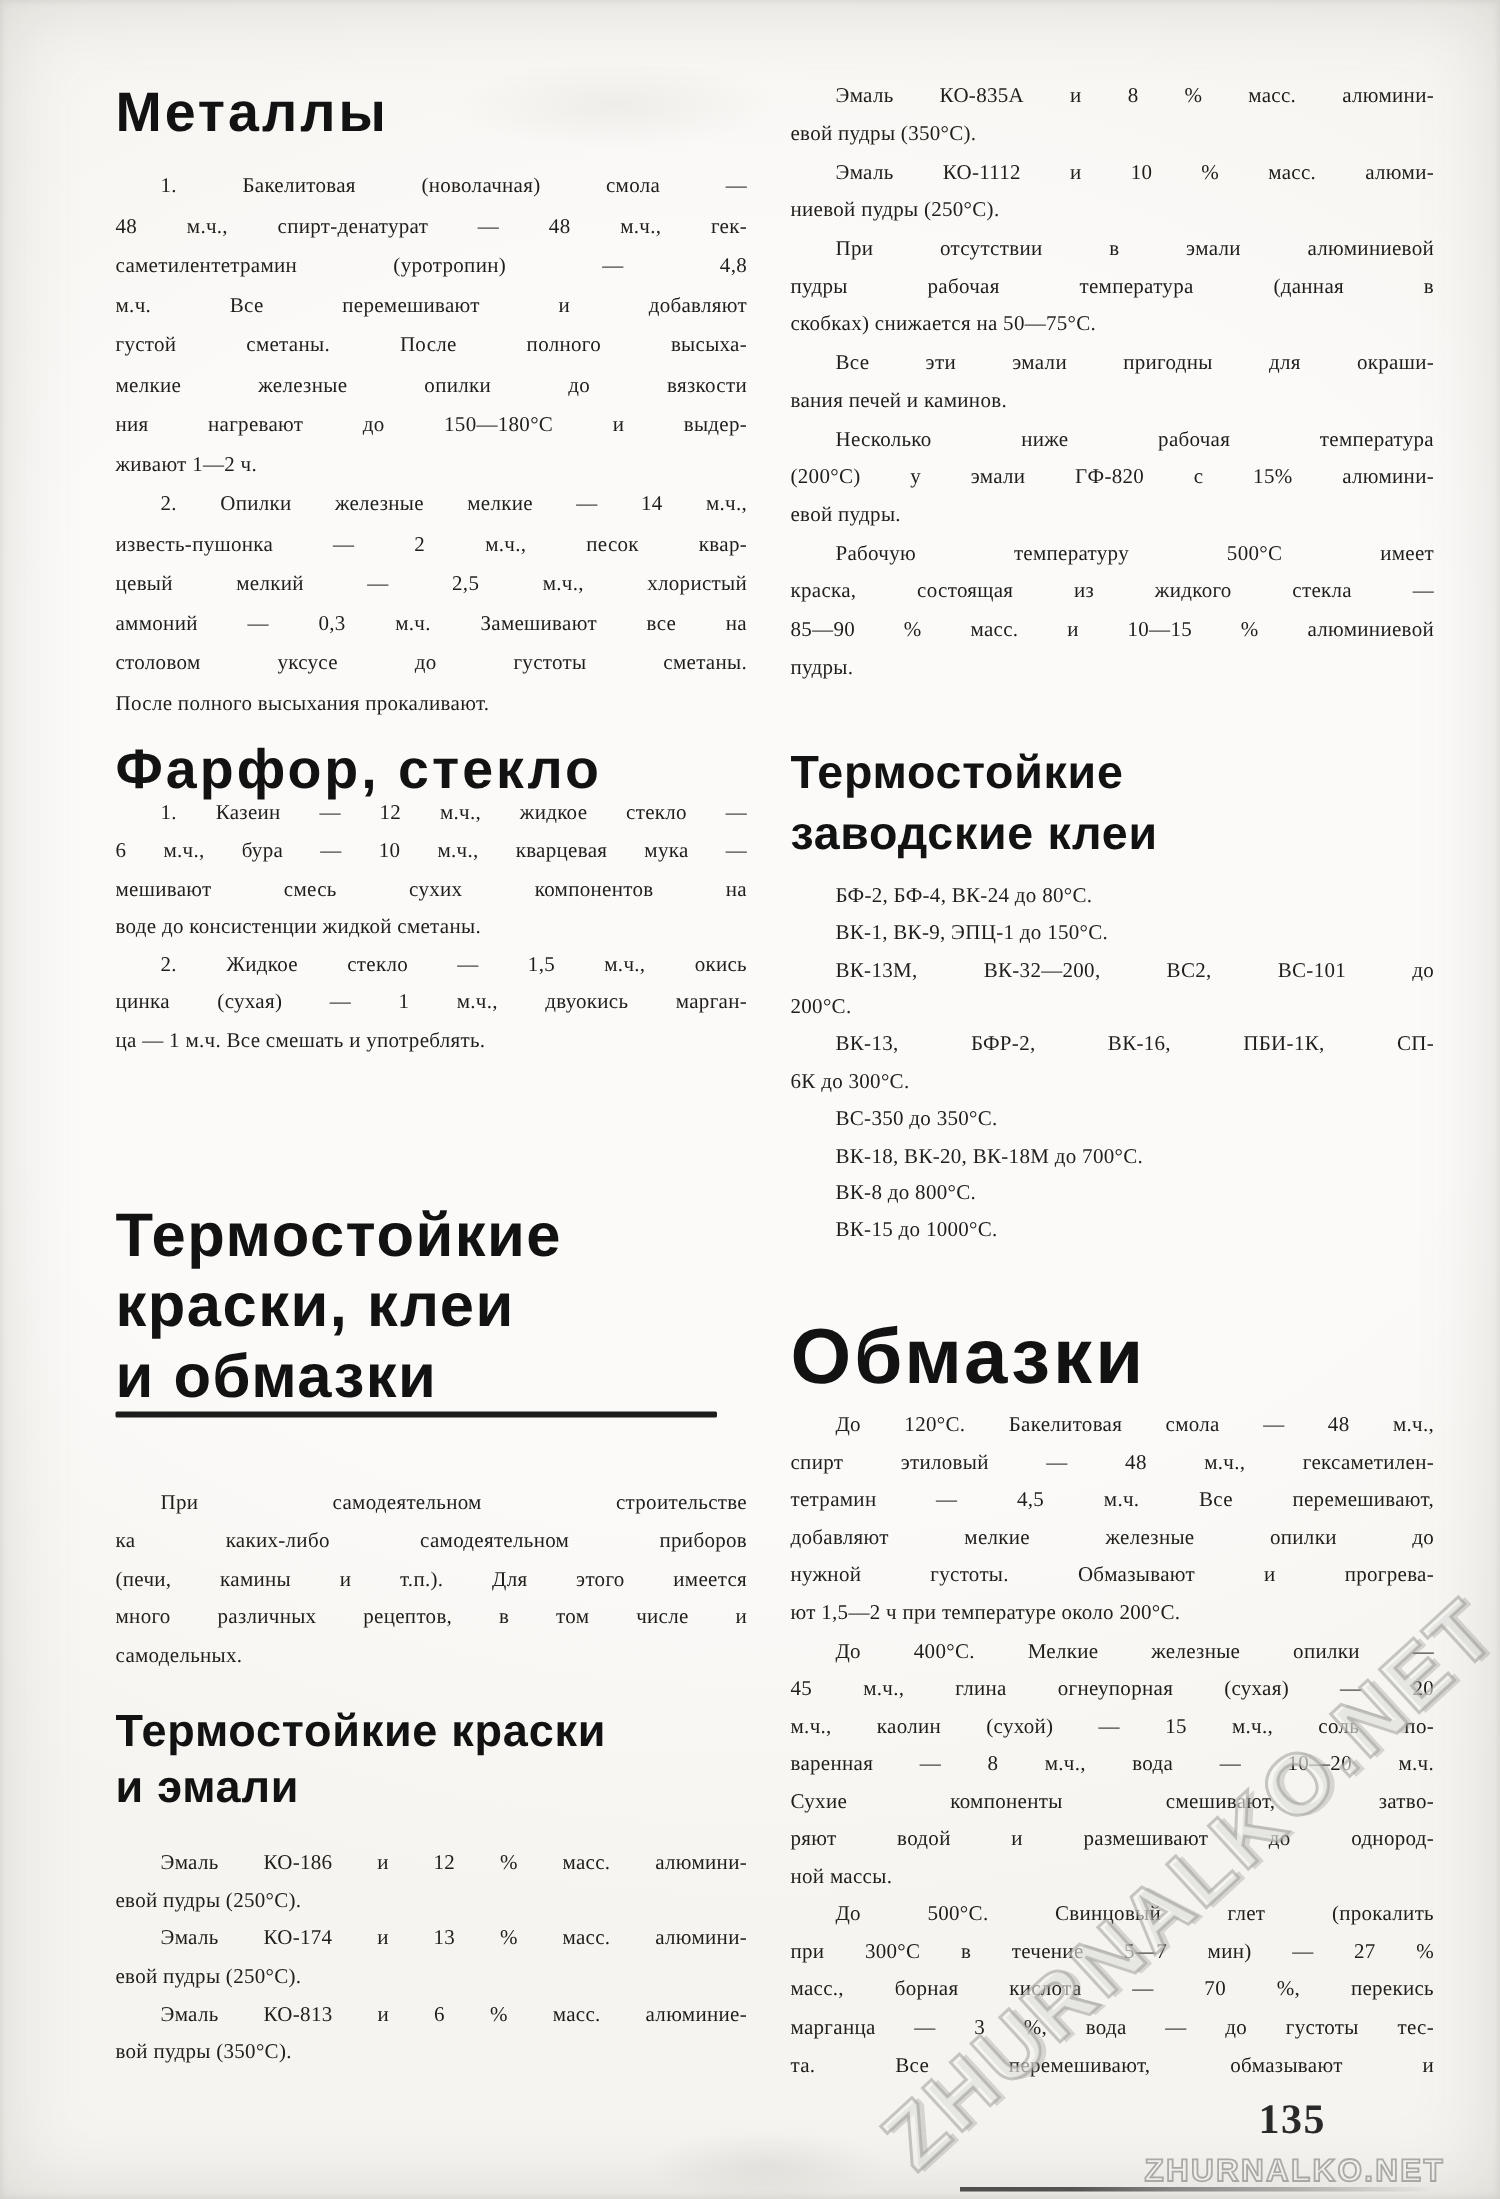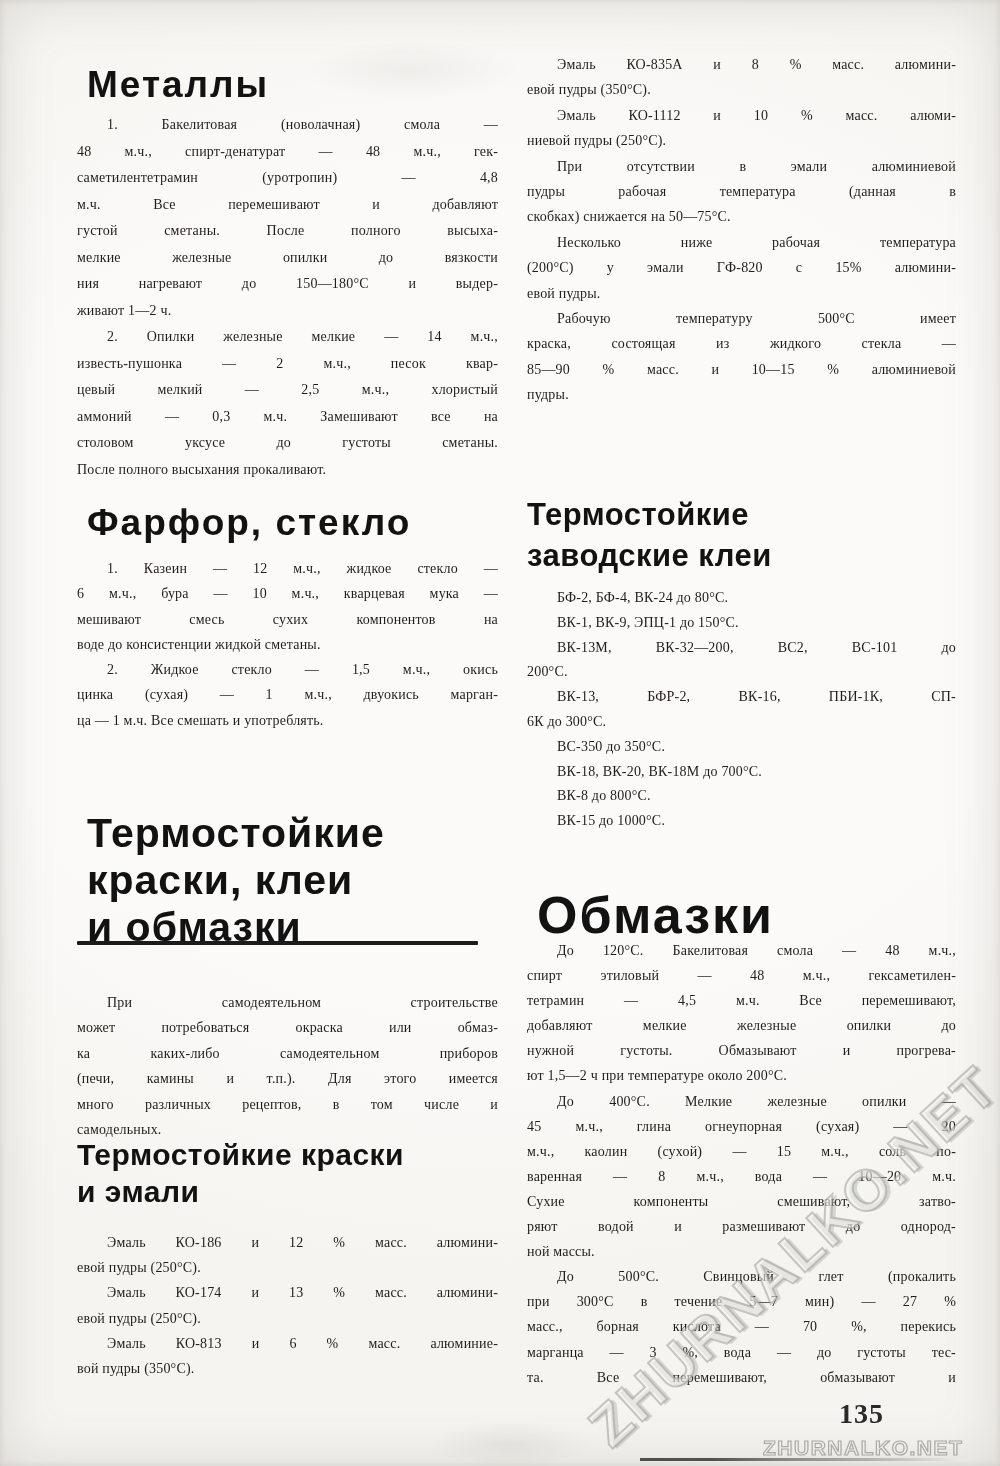--- a/index.html
+++ b/index.html
@@ -10,21 +10,21 @@
   }
   .page{position:absolute;inset:0;background:
     radial-gradient(ellipse 900px 700px at 50% 40%, #fbfaf8 60%, #f5f4f0 100%);
   }
   .page::after{content:"";position:absolute;inset:0;pointer-events:none;
     box-shadow:inset 0 0 55px rgba(110,105,95,.20), inset 0 0 6px rgba(120,115,105,.18);}
   .col{position:absolute;top:0;height:1466px;}
   #col-left{left:77px;width:421px;}
   #col-right{left:527px;width:429px;}
   .abs{position:absolute;left:0;right:0;}
-  .h1{margin:10px;font-family:"Liberation Sans","DejaVu Sans",sans-serif;
+  .h1{margin:0;font-family:"Liberation Sans","DejaVu Sans",sans-serif;
     font-weight:700;color:#121212;font-size:37px;letter-spacing:2px;line-height:1.05;}
   .h1.big{font-size:41px;letter-spacing:1px;}
   .h2{margin:0;font-family:"Liberation Sans","DejaVu Sans",sans-serif;
     font-weight:700;color:#121212;font-size:30px;letter-spacing:.5px;}
   .hln{line-height:var(--hlh,40px);}
   .body{font-size:14px;color:#201d1a;letter-spacing:.2px;}
   .body .para{margin:0;}
   .body .ln{line-height:var(--lh,25.3px);white-space:normal;}
   .body .ln.just{text-align:justify;text-align-last:justify;}
   .body .ln.ind{text-indent:30px;}
@@ -71,21 +71,21 @@
           <div class="ln just ind">2. Опилки железные мелкие — 14 м.ч.,</div>
           <div class="ln just">известь-пушонка — 2 м.ч., песок квар-</div>
           <div class="ln just">цевый мелкий — 2,5 м.ч., хлористый</div>
           <div class="ln just">аммоний — 0,3 м.ч. Замешивают все на</div>
           <div class="ln just">столовом уксусе до густоты сметаны.</div>
           <div class="ln">После полного высыхания прокаливают.</div>
         </div>
       </div>
 
     <h1 class="h1 abs" style="top:494px">Фарфор, стекло</h1>
-    <div class="body abs" style="top:556px;--lh:25.3px">
+    <div class="body abs" style="top:530px;--lh:25.3px">
         <div class="para">
           <div class="ln just ind">1. Казеин — 12 м.ч., жидкое стекло —</div>
           <div class="ln just">6 м.ч., бура — 10 м.ч., кварцевая мука —</div>
           <div class="ln just">мешивают смесь сухих компонентов на</div>
           <div class="ln">воде до консистенции жидкой сметаны.</div>
         </div>
         <div class="para">
           <div class="ln just ind">2. Жидкое стекло — 1,5 м.ч., окись</div>
           <div class="ln just">цинка (сухая) — 1 м.ч., двуокись марган-</div>
           <div class="ln">ца — 1 м.ч. Все смешать и употреблять.</div>
@@ -95,21 +95,20 @@
     <div class="h1 big abs" style="top:800px;--hlh:47px">
         <div class="hln">Термостойкие</div>
         <div class="hln">краски, клеи</div>
         <div class="hln">и обмазки</div>
       </div>
     <div class="rule abs" style="top:941px"></div>
 
     <div class="body abs" style="top:990px;--lh:25.4px">
         <div class="para">
           <div class="ln just ind">При самодеятельном строительстве</div>
-          <div class="ln just">может потребоваться окраска или обмаз-</div>
           <div class="ln just">ка каких-либо самодеятельном приборов</div>
           <div class="ln just">(печи, камины и т.п.). Для этого имеется</div>
           <div class="ln just">много различных рецептов, в том числе и</div>
           <div class="ln">самодельных.</div>
         </div>
       </div>
 
     <div class="h2 abs" style="top:1136px;--hlh:37px">
         <div class="hln">Термостойкие краски</div>
         <div class="hln">и эмали</div>
@@ -137,20 +136,24 @@
           <div class="ln">евой пудры (350°С).</div>
         </div>
         <div class="para">
           <div class="ln just ind">Эмаль КО-1112 и 10 % масс. алюми-</div>
           <div class="ln">ниевой пудры (250°С).</div>
         </div>
         <div class="para">
           <div class="ln just ind">При отсутствии в эмали алюминиевой</div>
           <div class="ln just">пудры рабочая температура (данная в</div>
           <div class="ln">скобках) снижается на 50—75°С.</div>
+        </div>
+        <div class="para">
+          <div class="ln just ind">Все эти эмали пригодны для окраши-</div>
+          <div class="ln">вания печей и каминов.</div>
         </div>
         <div class="para">
           <div class="ln just ind">Несколько ниже рабочая температура</div>
           <div class="ln just">(200°С) у эмали ГФ-820 с 15% алюмини-</div>
           <div class="ln">евой пудры.</div>
         </div>
         <div class="para">
           <div class="ln just ind">Рабочую температуру 500°С имеет</div>
           <div class="ln just">краска, состоящая из жидкого стекла —</div>
           <div class="ln just">85—90 % масс. и 10—15 % алюминиевой</div>

